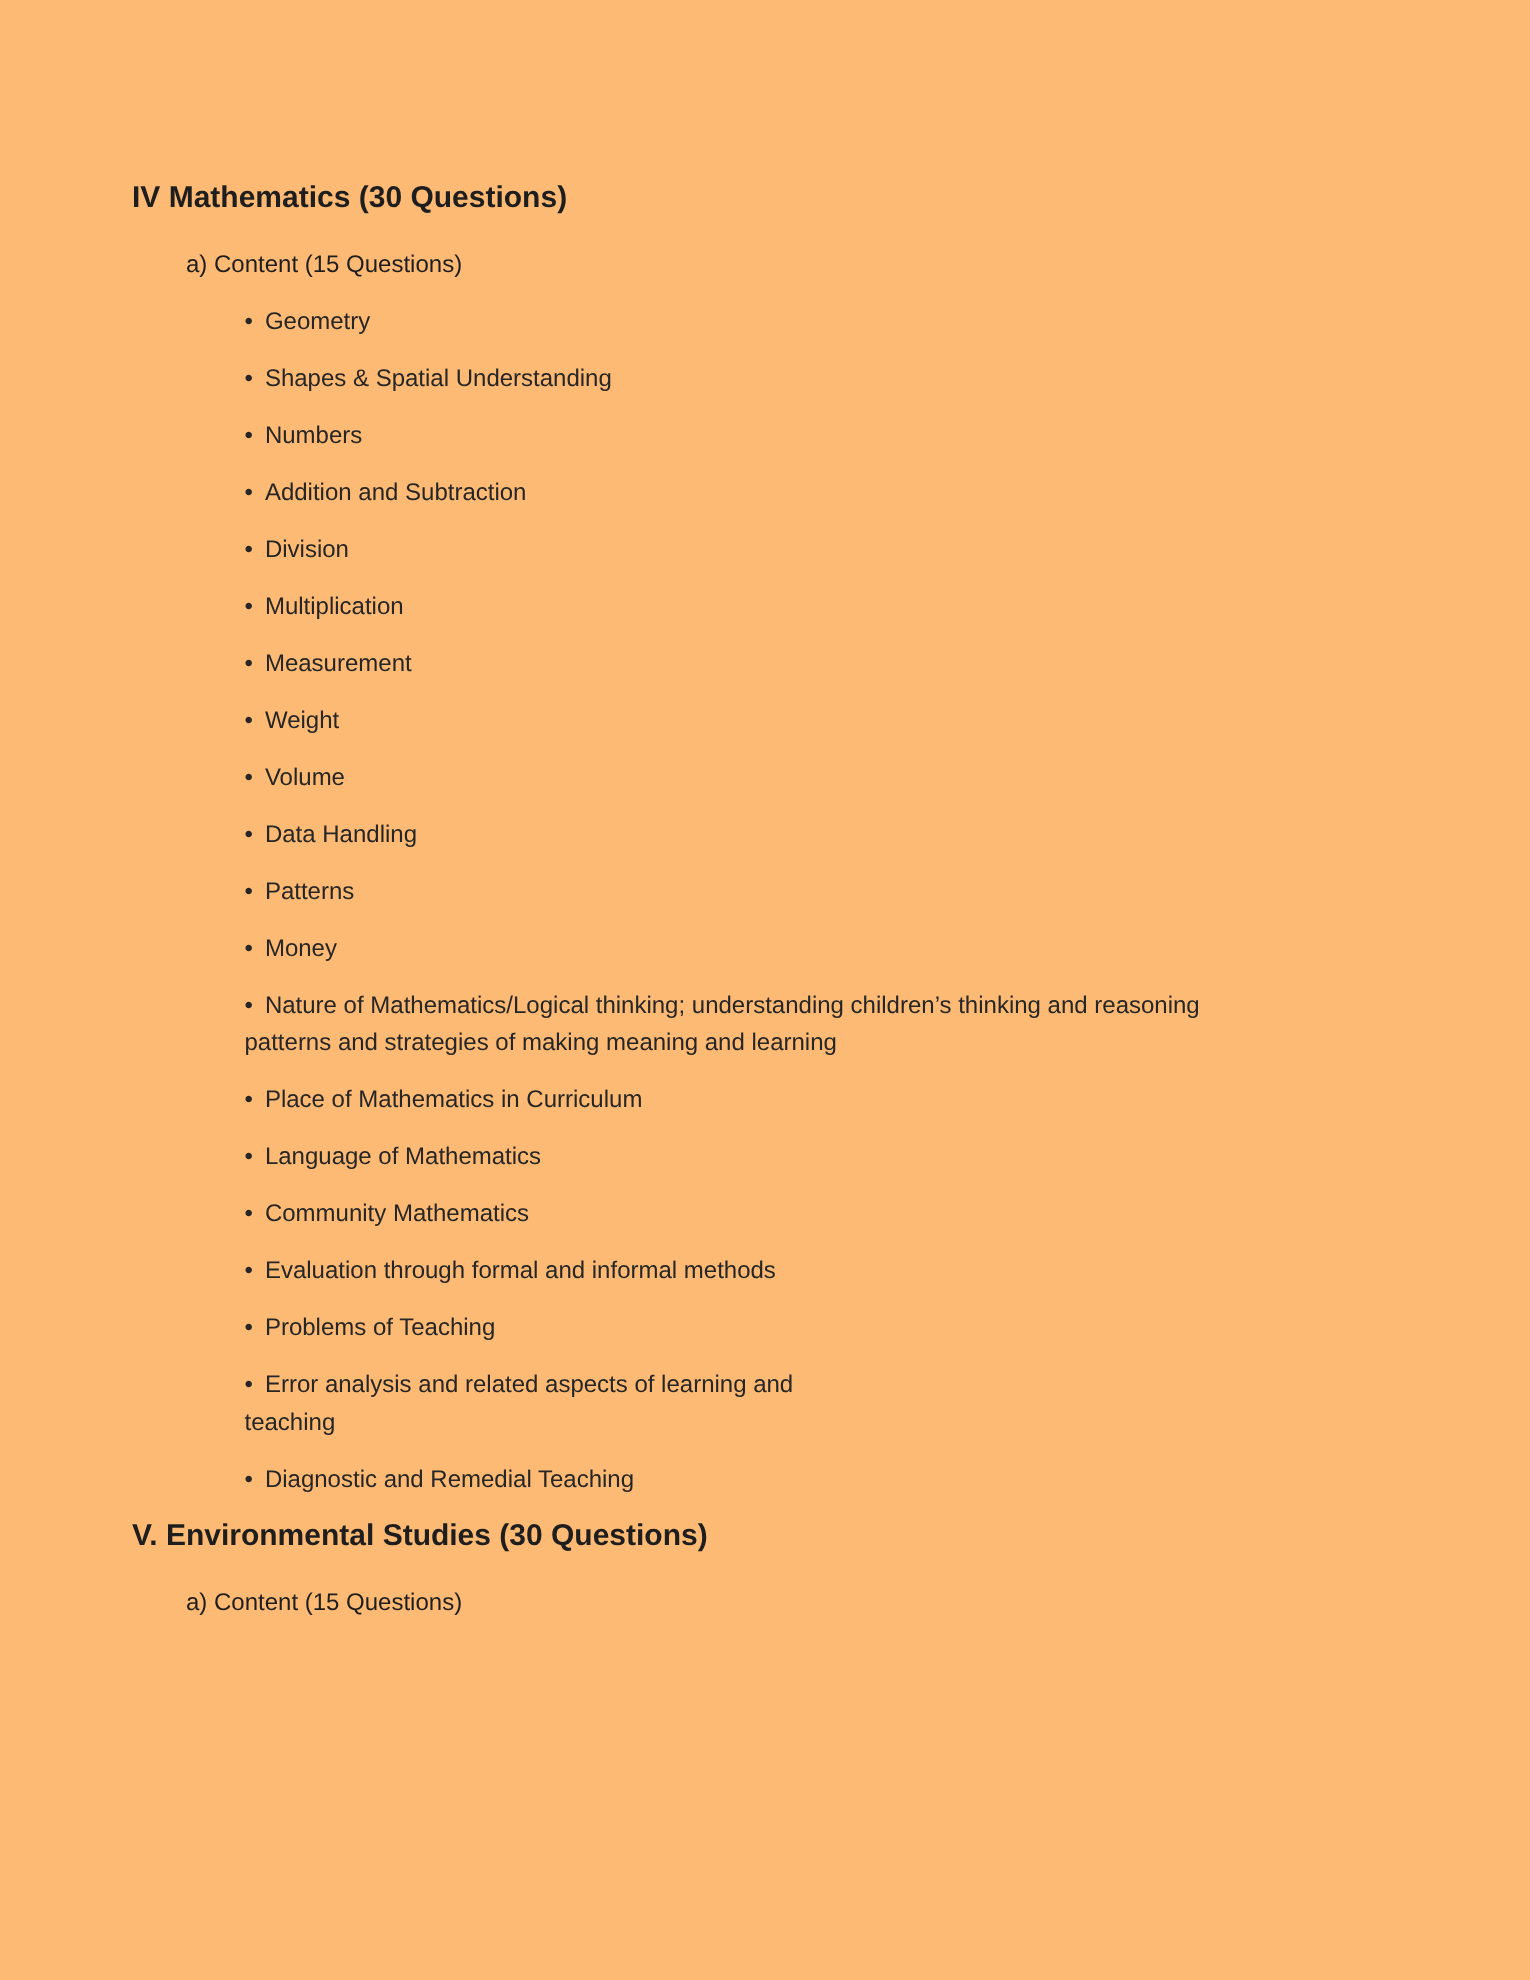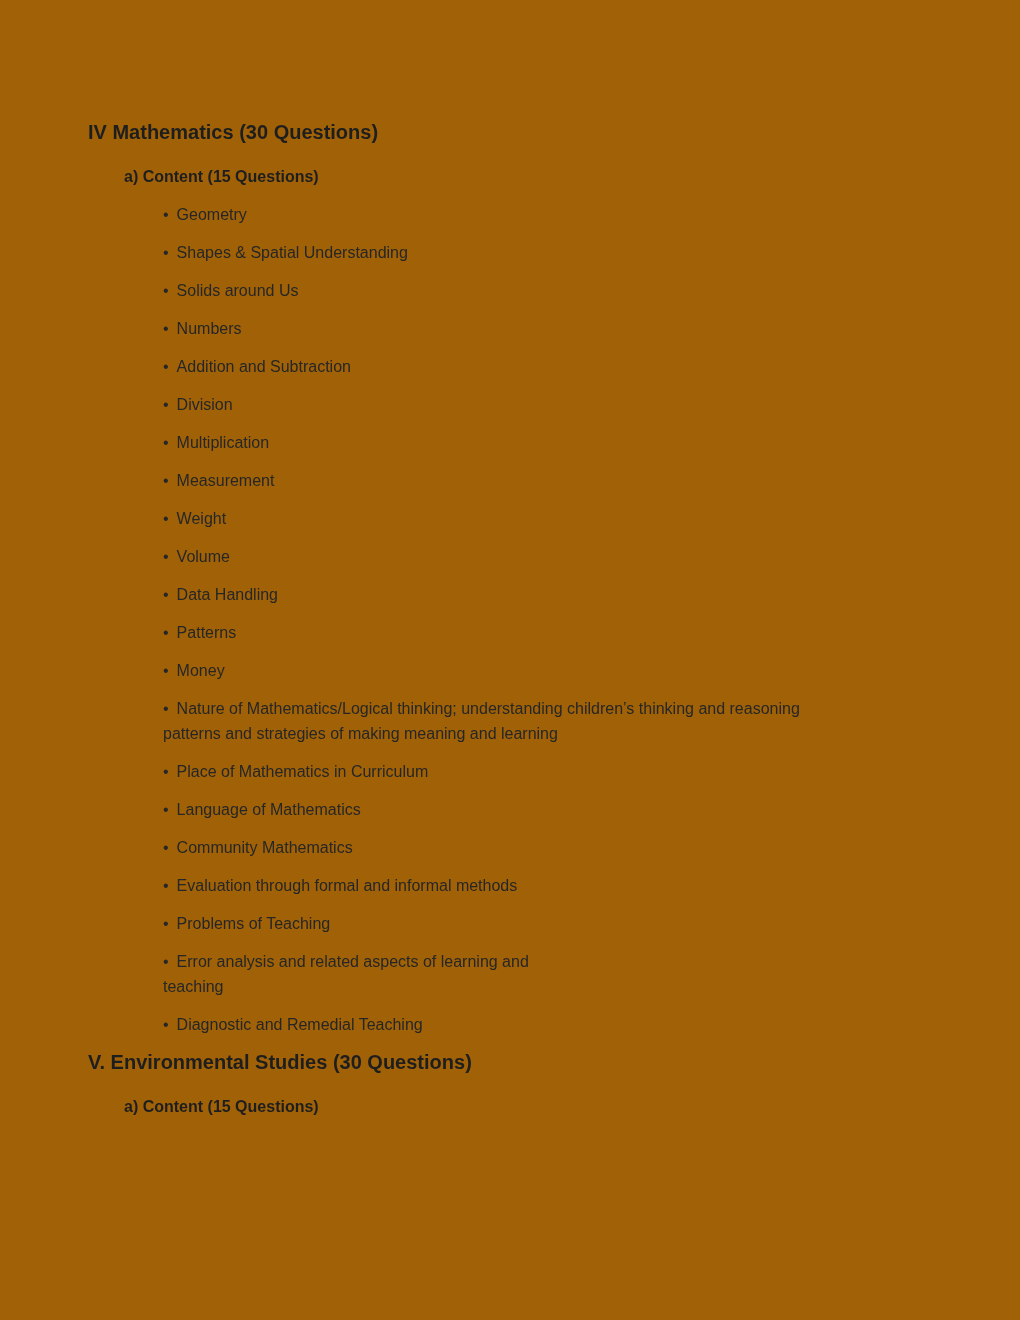--- a/index.html
+++ b/index.html
@@ -9,36 +9,36 @@
     background: #ffffff;
   }
   body {
     width: 1020px;
     font-family: "Liberation Sans", "DejaVu Sans", sans-serif;
     color: #232323;
   }
   .page {
     width: 1020px;
     min-height: 1320px;
-    background: #a16207;
+    background: #fdba74;
     padding: 120px 100px 80px 88px;
   }
   .h1 {
     font-size: 20px;
     font-weight: 700;
     line-height: 24px;
     margin: 0;
     color: #1e1e1e;
   }
   .h1.evs {
     margin-top: 8px;
   }
   .h2 {
     font-size: 16px;
-    font-weight: 700;
+    font-weight: 400;
     line-height: 22px;
     margin: 22px 0 14px 36px;
     color: #1e1e1e;
   }
   .bullets {
     margin: 0 0 0 75px;
     max-width: 745px;
   }
   .bullet-item {
     font-size: 16px;
@@ -63,21 +63,20 @@
   <h1 class="h1">IV Mathematics (30 Questions)</h1>
 
   <h2 class="h2">a) Content (15 Questions)</h2>
 
   <div class="bullets">
 
       <div class="bullet-item"><span class="bullet">•</span><span class="item-text">Geometry</span></div>
 
       <div class="bullet-item"><span class="bullet">•</span><span class="item-text">Shapes &amp; Spatial Understanding</span></div>
 
-      <div class="bullet-item"><span class="bullet">•</span><span class="item-text">Solids around Us</span></div>
 
       <div class="bullet-item"><span class="bullet">•</span><span class="item-text">Numbers</span></div>
 
       <div class="bullet-item"><span class="bullet">•</span><span class="item-text">Addition and Subtraction</span></div>
 
       <div class="bullet-item"><span class="bullet">•</span><span class="item-text">Division</span></div>
 
       <div class="bullet-item"><span class="bullet">•</span><span class="item-text">Multiplication</span></div>
 
       <div class="bullet-item"><span class="bullet">•</span><span class="item-text">Measurement</span></div>

